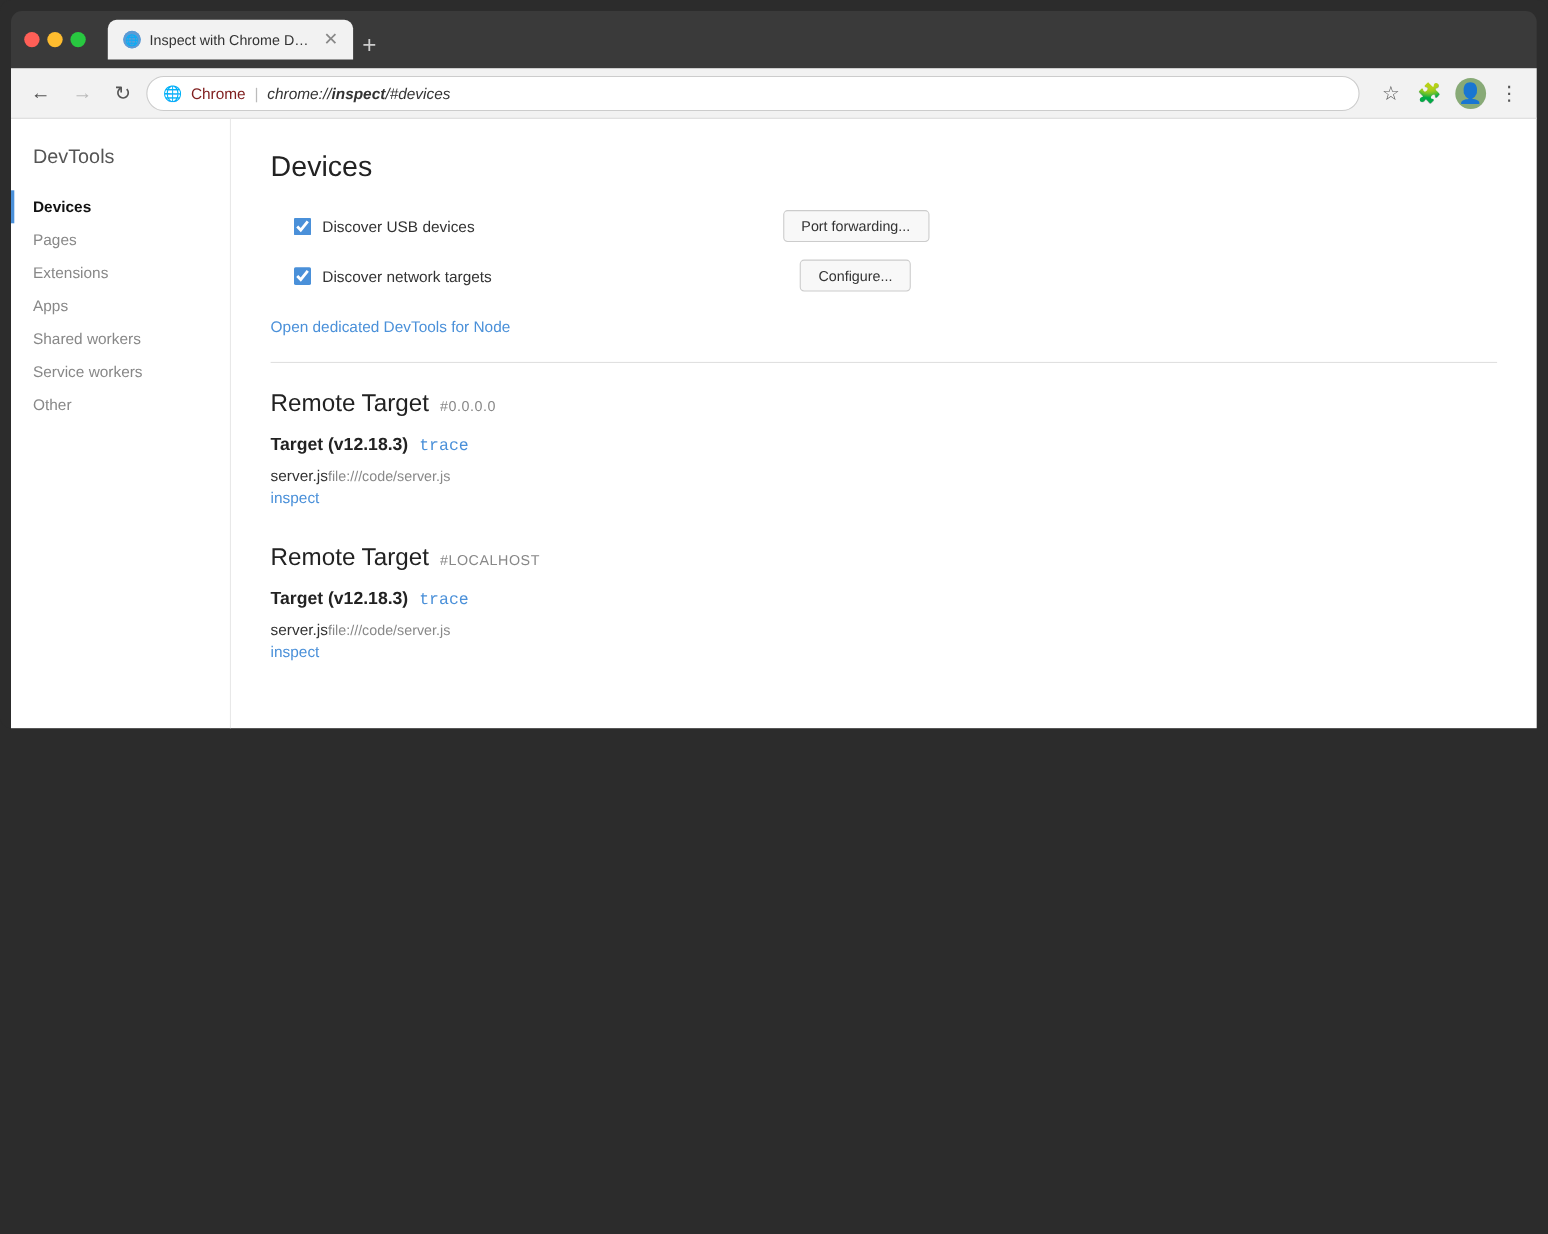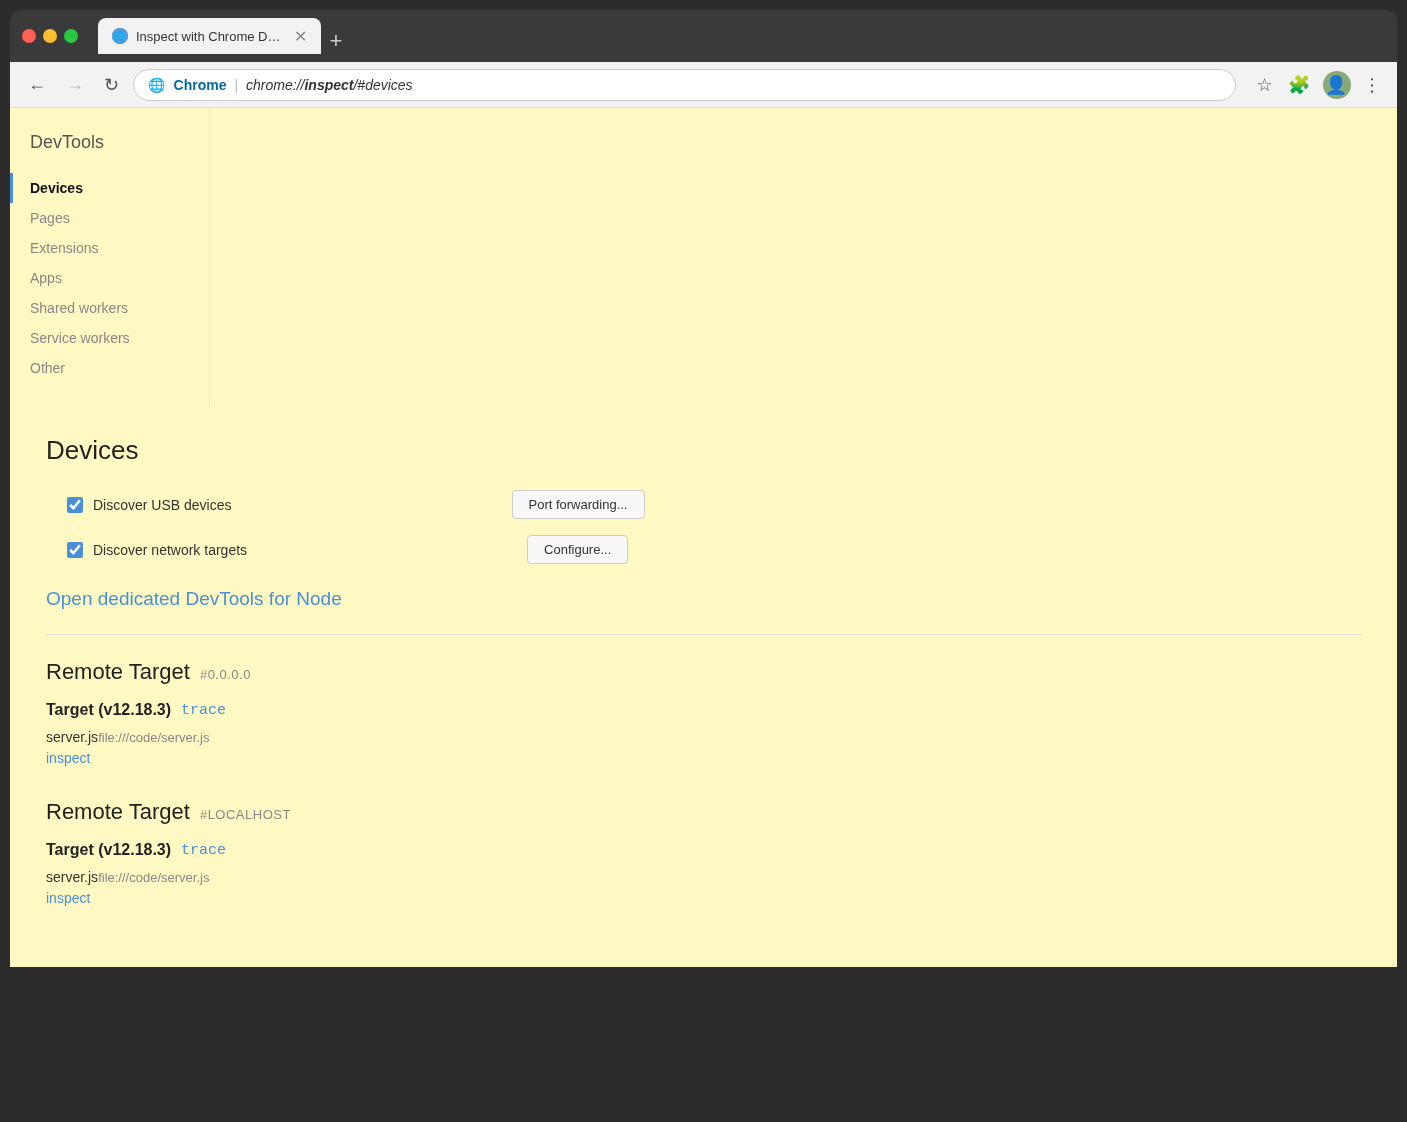--- a/index.html
+++ b/index.html
@@ -64,33 +64,32 @@
       border: 1px solid #ccc;
       border-radius: 20px;
       height: 32px;
       display: flex;
       align-items: center;
       padding: 0 14px;
       gap: 8px;
       font-size: 14px;
     }
     .address-icon { font-size: 14px; color: #555; }
-    .address-site { color: #0369a1; font-weight: 700; }
+    .address-site { color: #7f1d1d; font-weight: 400; }
     .address-separator { color: #bbb; }
     .address-path { color: #333; font-style: italic; }
     .toolbar-actions { display: flex; gap: 8px; align-items: center; margin-left: 8px; }
     .toolbar-action-btn { background: none; border: none; cursor: pointer; font-size: 18px; color: #555; padding: 4px; }
     .avatar { width: 28px; height: 28px; border-radius: 50%; background: #8a7; overflow: hidden; display: flex; align-items: center; justify-content: center; font-size: 18px; }
 
     
     .browser-content {
-      background: #fef9c3;
+      background: #ffffff;
       flex: 1;
       display: flex;
-      flex-direction: column;
     }
 
     
     .sidebar {
       width: 200px;
       padding: 24px 0 24px 20px;
       flex-shrink: 0;
       border-right: 1px solid #e8e8e8;
     }
     .sidebar-title {
@@ -161,21 +160,21 @@
       border-radius: 4px;
       font-size: 13px;
       cursor: pointer;
       color: #333;
       white-space: nowrap;
     }
 
     .node-link {
       color: #4a90d9;
       text-decoration: none;
-      font-size: 19px;
+      font-size: 14px;
       display: inline-block;
       margin: 8px 0 16px 0;
       cursor: pointer;
     }
 
     .divider {
       border: none;
       border-top: 1px solid #e0e0e0;
       margin: 8px 0 24px 0;
     }

